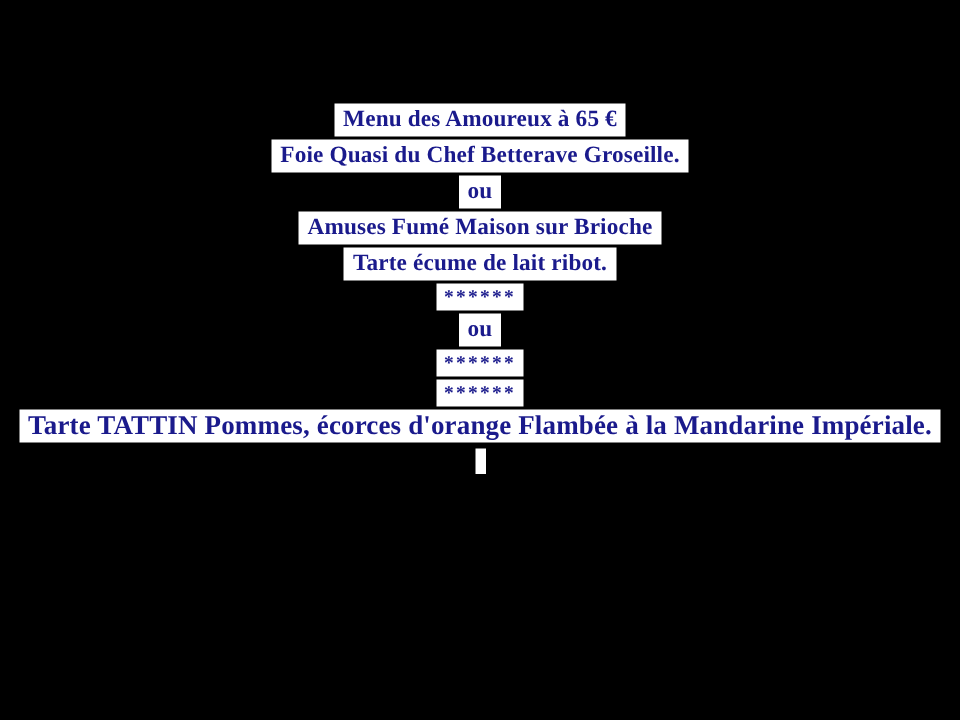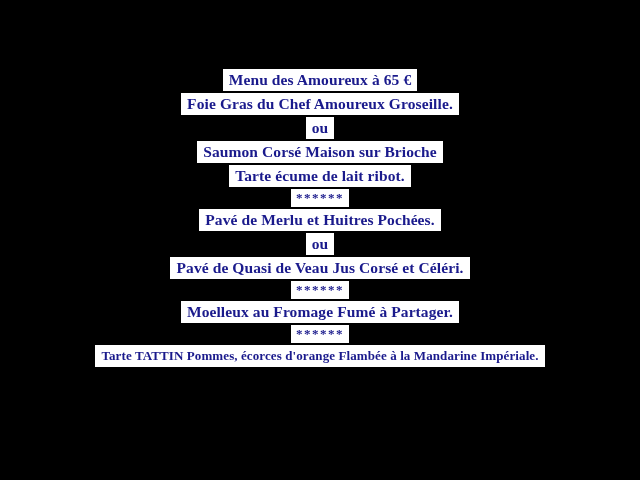--- a/index.html
+++ b/index.html
@@ -39,41 +39,38 @@
     white-space: nowrap;
     text-align: center;
   }
   .line.sep {
     font-size: 13px;
     line-height: 15px;
     letter-spacing: 1.5px;
     padding: 1px 5px 2px 5px;
   }
   .line.wide {
-    font-size: 13px;
+    font-size: 18px;
   }
   .caret {
     display: inline-block;
     background: #ffffff;
     width: 7px;
     height: 17px;
     margin-top: 3px;
   }
 </style>
 </head>
 <body>
 
 <div id="menu-wrap">
   <div class="line">Menu des Amoureux à 65 €</div>
-  <div class="line">Foie Gras du Chef Amoureux Groseille.</div>
+  <div class="line">Foie Quasi du Chef Betterave Groseille.</div>
   <div class="line">ou</div>
-  <div class="line">Saumon Corsé Maison sur Brioche</div>
+  <div class="line">Amuses Fumé Maison sur Brioche</div>
   <div class="line">Tarte écume de lait ribot.</div>
   <div class="line sep">******</div>
-  <div class="line">Pavé de Merlu et Huitres Pochées.</div>
   <div class="line">ou</div>
-  <div class="line">Pavé de Quasi de Veau Jus Corsé et Céléri.</div>
   <div class="line sep">******</div>
-  <div class="line">Moelleux au Fromage Fumé à Partager.</div>
   <div class="line sep">******</div>
   <div class="line wide">Tarte TATTIN Pommes, écorces d'orange Flambée à la Mandarine Impériale.</div>
   <div class="caret"></div>
 </div>
 
 </body></html>

